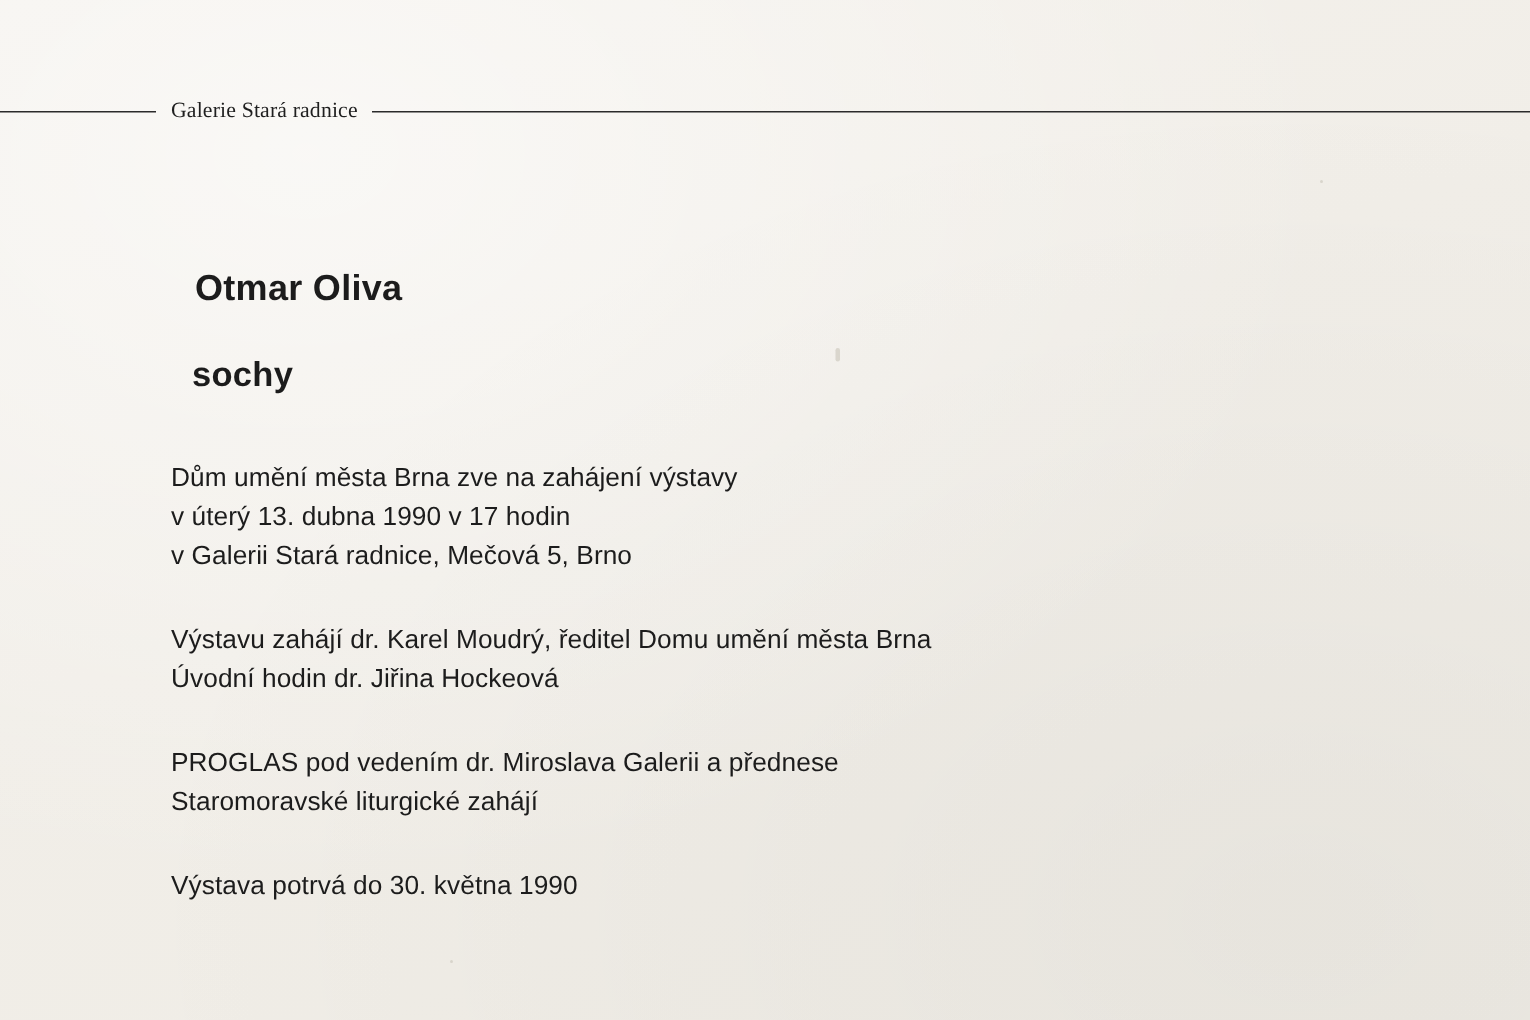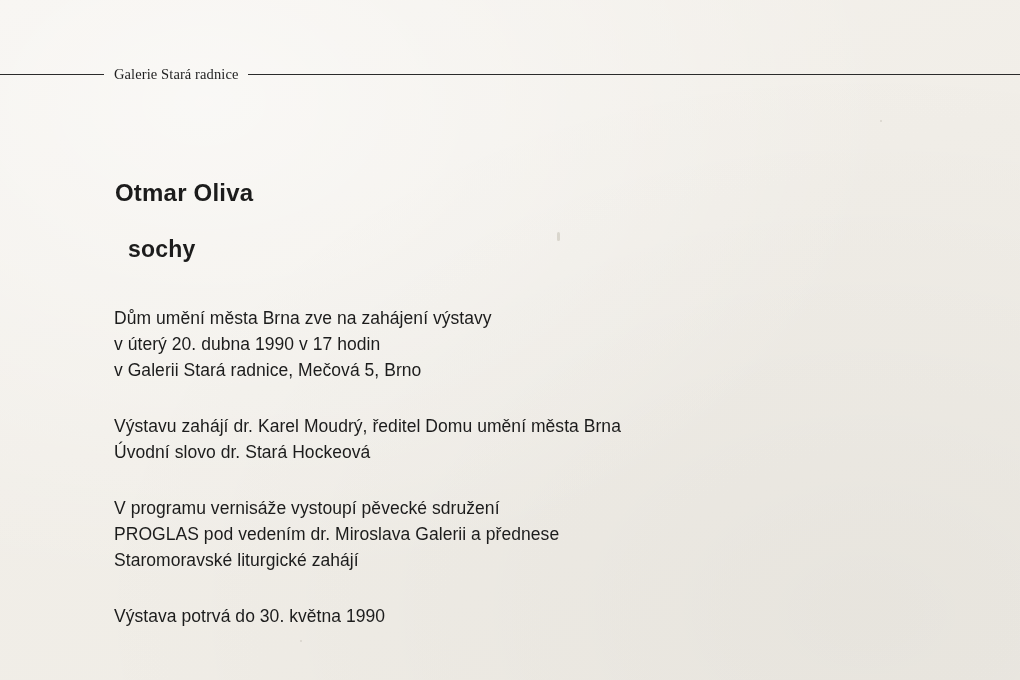--- a/index.html
+++ b/index.html
@@ -65,21 +65,21 @@
   .content {
     position: absolute;
     left: 114px;
     top: 180px;
     width: 760px;
   }
   .artist {
     font-size: 24px;
     font-weight: bold;
     letter-spacing: 0.2px;
-    margin: 0 0 31px 1px;
+    margin: 0 0 31px 16px;
     line-height: 1.1;
   }
   .subtitle {
     font-size: 23px;
     font-weight: bold;
     letter-spacing: 0.2px;
     margin: 0 0 42px 14px;
     line-height: 1.1;
   }
   .para {
@@ -113,31 +113,30 @@
     </div>
     <div class="rule-right"></div>
   </div>
 
   <div class="content">
     <h1 class="artist">Otmar Oliva</h1>
     <h2 class="subtitle">sochy</h2>
 
     <p class="para">
       <span class="line">Dům umění města Brna zve na zahájení výstavy</span>
-      <span class="line">v úterý 20. dubna 1990 v 17 hodin</span>
+      <span class="line">v úterý 13. dubna 1990 v 17 hodin</span>
       <span class="line">v Galerii Stará radnice, Mečová 5, Brno</span>
     </p>
 
     <p class="para">
       <span class="line">Výstavu zahájí dr. Karel Moudrý, ředitel Domu umění města Brna</span>
-      <span class="line">Úvodní slovo dr. Stará Hockeová</span>
+      <span class="line">Úvodní hodin dr. Jiřina Hockeová</span>
     </p>
 
     <p class="para">
-      <span class="line">V programu vernisáže vystoupí pěvecké sdružení</span>
       <span class="line">PROGLAS pod vedením dr. Miroslava Galerii a přednese</span>
       <span class="line">Staromoravské liturgické zahájí</span>
     </p>
 
     <p class="para">
       <span class="line">Výstava potrvá do 30. května 1990</span>
     </p>
   </div>
 
   <div class="speck" style="left:557px; top:232px; width:3px; height:9px; border-radius:2px;"></div>

